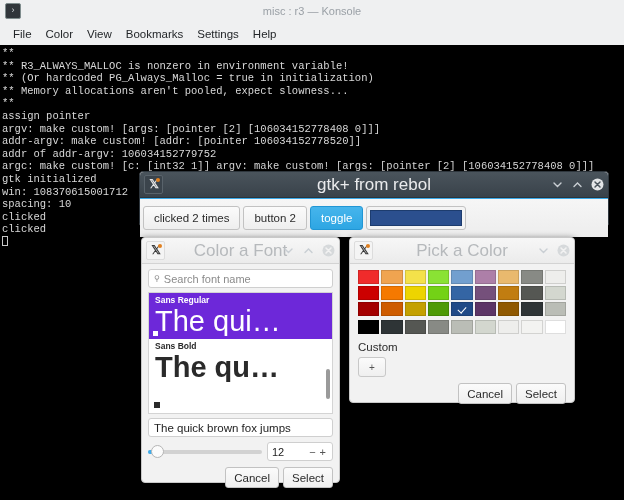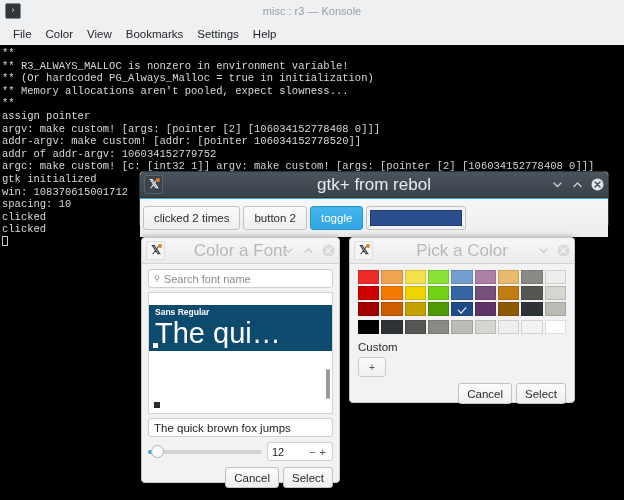--- a/index.html
+++ b/index.html
@@ -218,21 +218,21 @@
   .font-list {
     margin-top: 4px;
     height: 122px;
     background: #ffffff;
     border: 1px solid #d4d4d4;
     position: relative;
     overflow: hidden;
     box-sizing: border-box;
   }
   .font-row { padding: 2px 6px 3px 6px; position: relative; }
-  .font-row.sel { background: #0c4a6e; margin-top: 12px; }
+  .font-row.sel { background: #6d28d9; }
   .font-row .fname {
     font-size: 8.5px;
     font-weight: bold;
     color: #2a2a2a;
     line-height: 11px;
   }
   .font-row.sel .fname { color: #ffffff; }
   .font-row .fsample {
     font-size: 29px;
     line-height: 30px;
@@ -485,20 +485,24 @@
       <div class="search-box">
         <span class="search-icon">⚲</span>
         <span class="search-ph">Search font name</span>
       </div>
 
       <div class="font-list">
         <div class="font-row sel">
           <div class="fname">Sans Regular</div>
           <div class="fsample">The qui…</div>
           <div class="sel-dot"></div>
+        </div>
+        <div class="font-row bold">
+          <div class="fname">Sans Bold</div>
+          <div class="fsample">The qu…</div>
         </div>
         <div class="list-scroll"></div>
         <div class="list-marker"></div>
       </div>
 
       <div class="preview-box">The quick brown fox jumps</div>
 
       <div class="size-row">
         <div class="slider">
           <div class="slider-track"></div>

